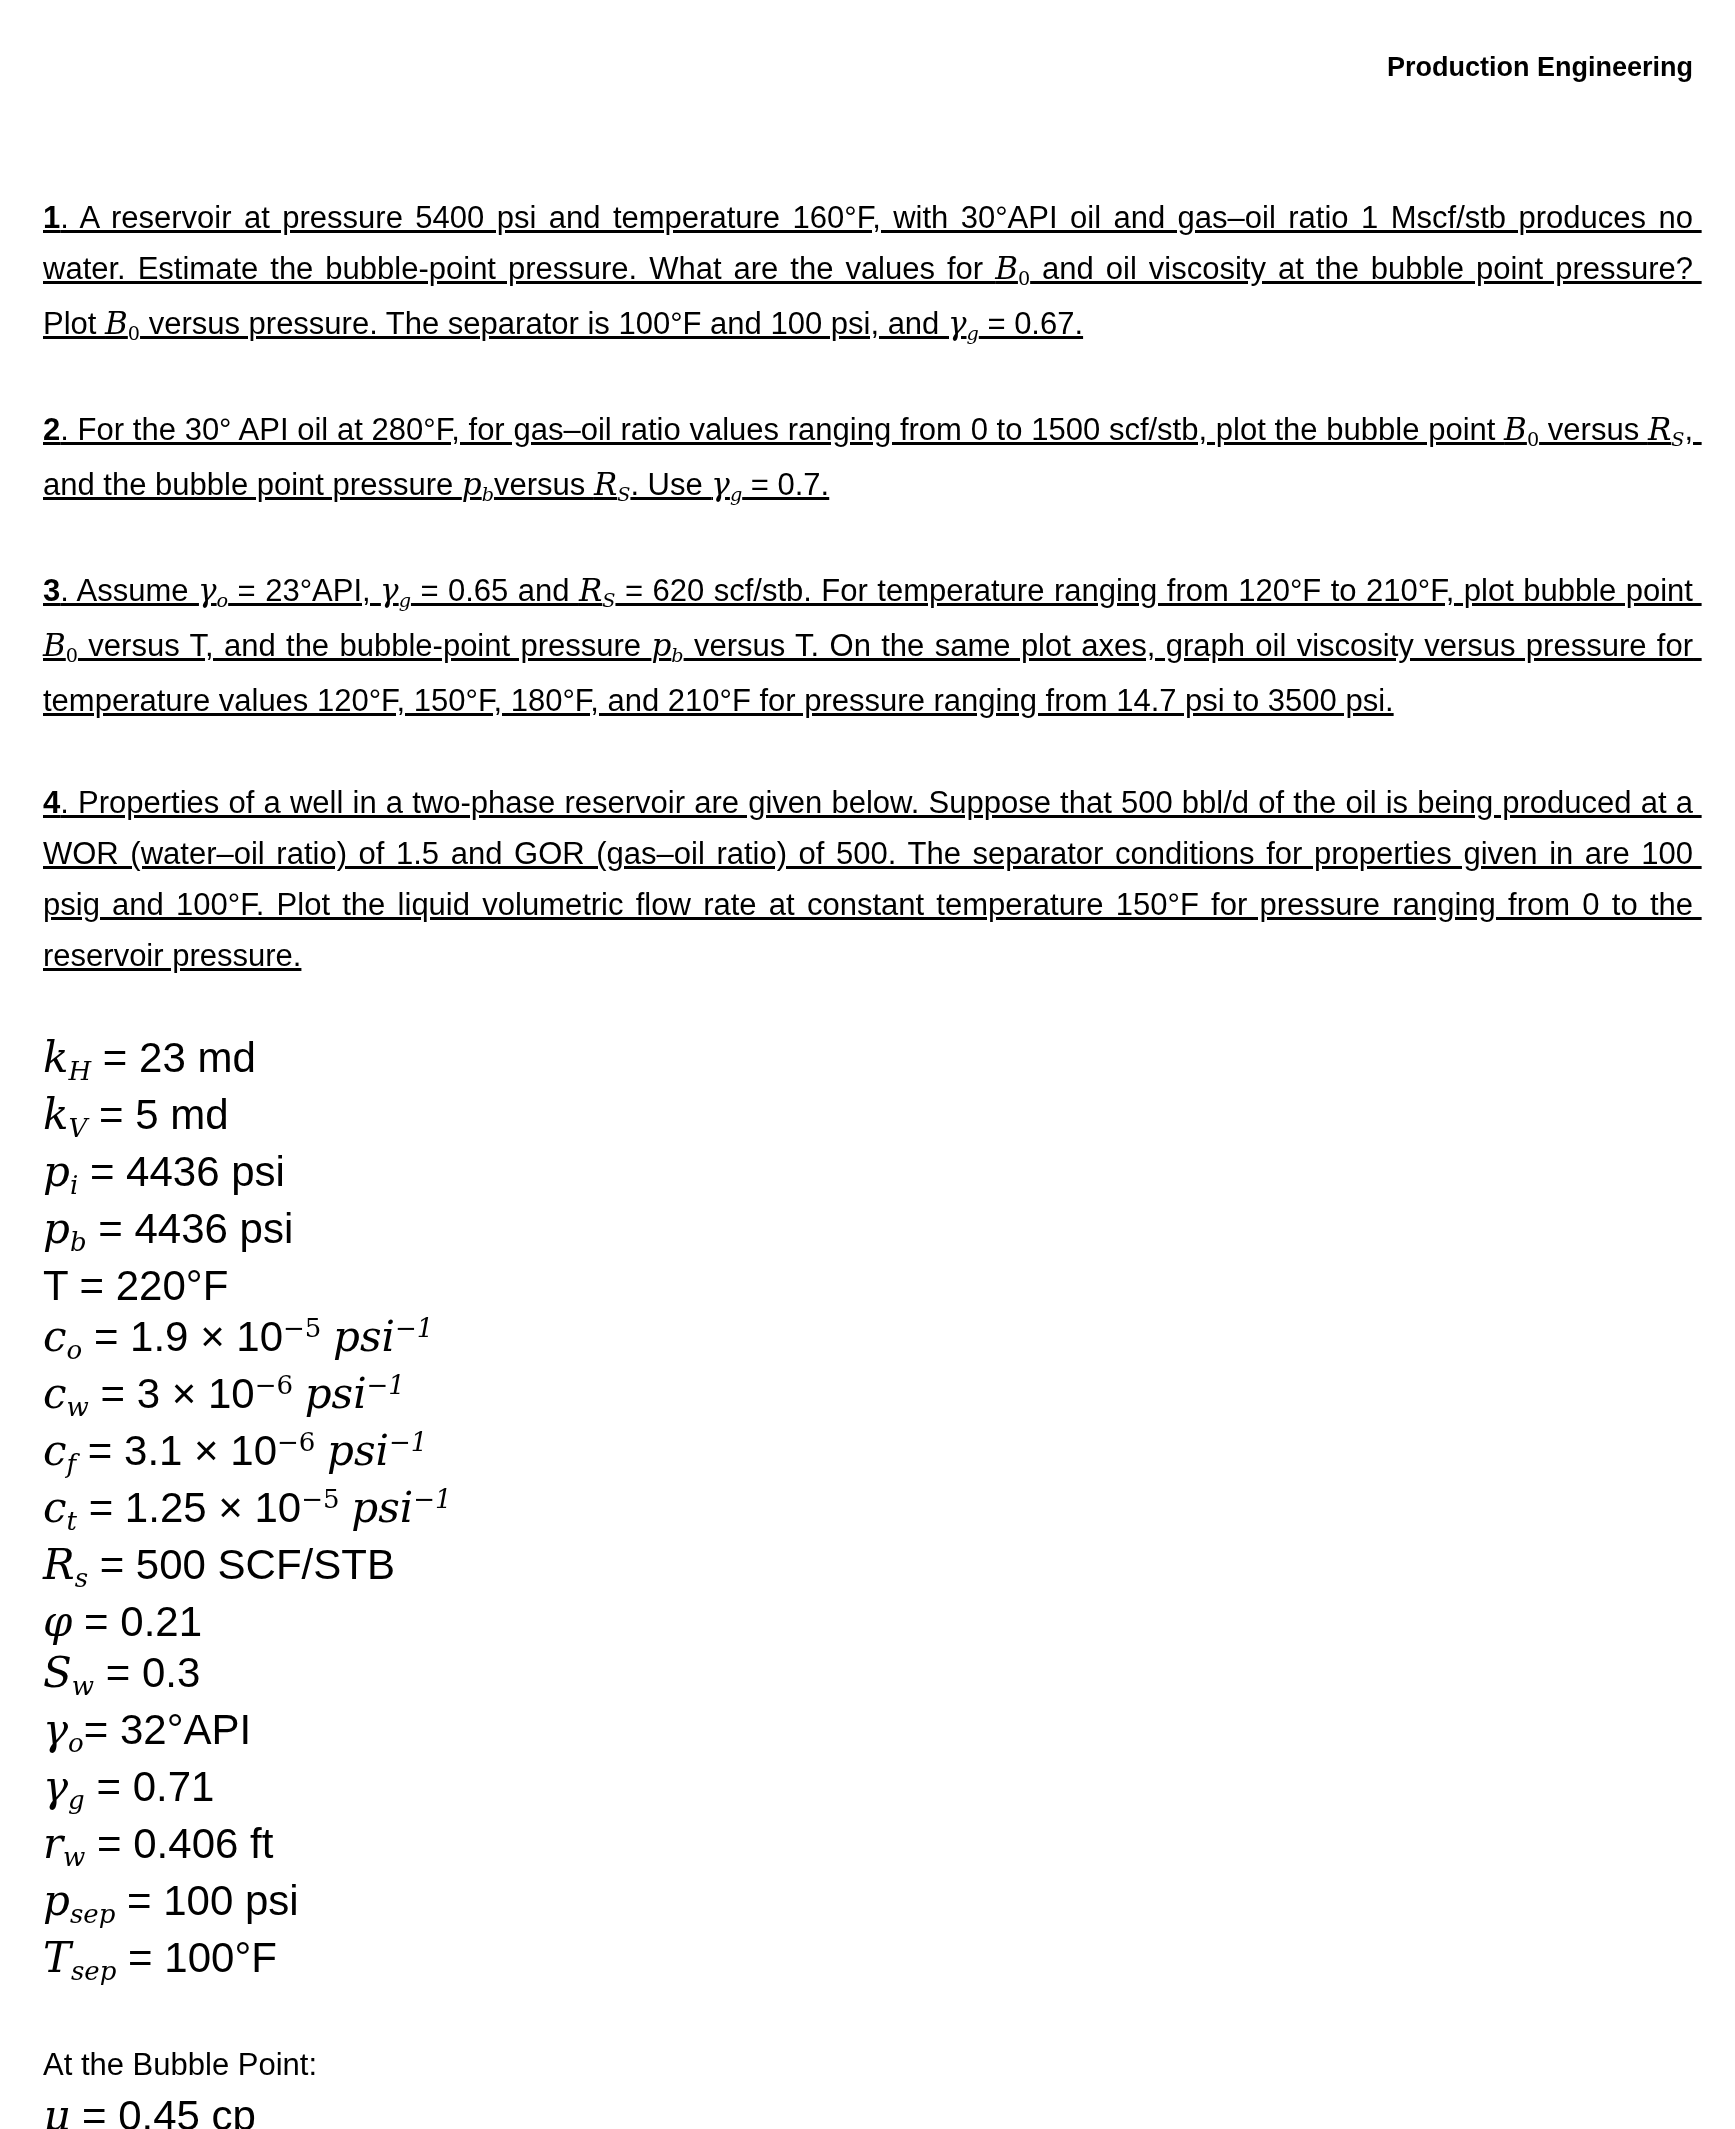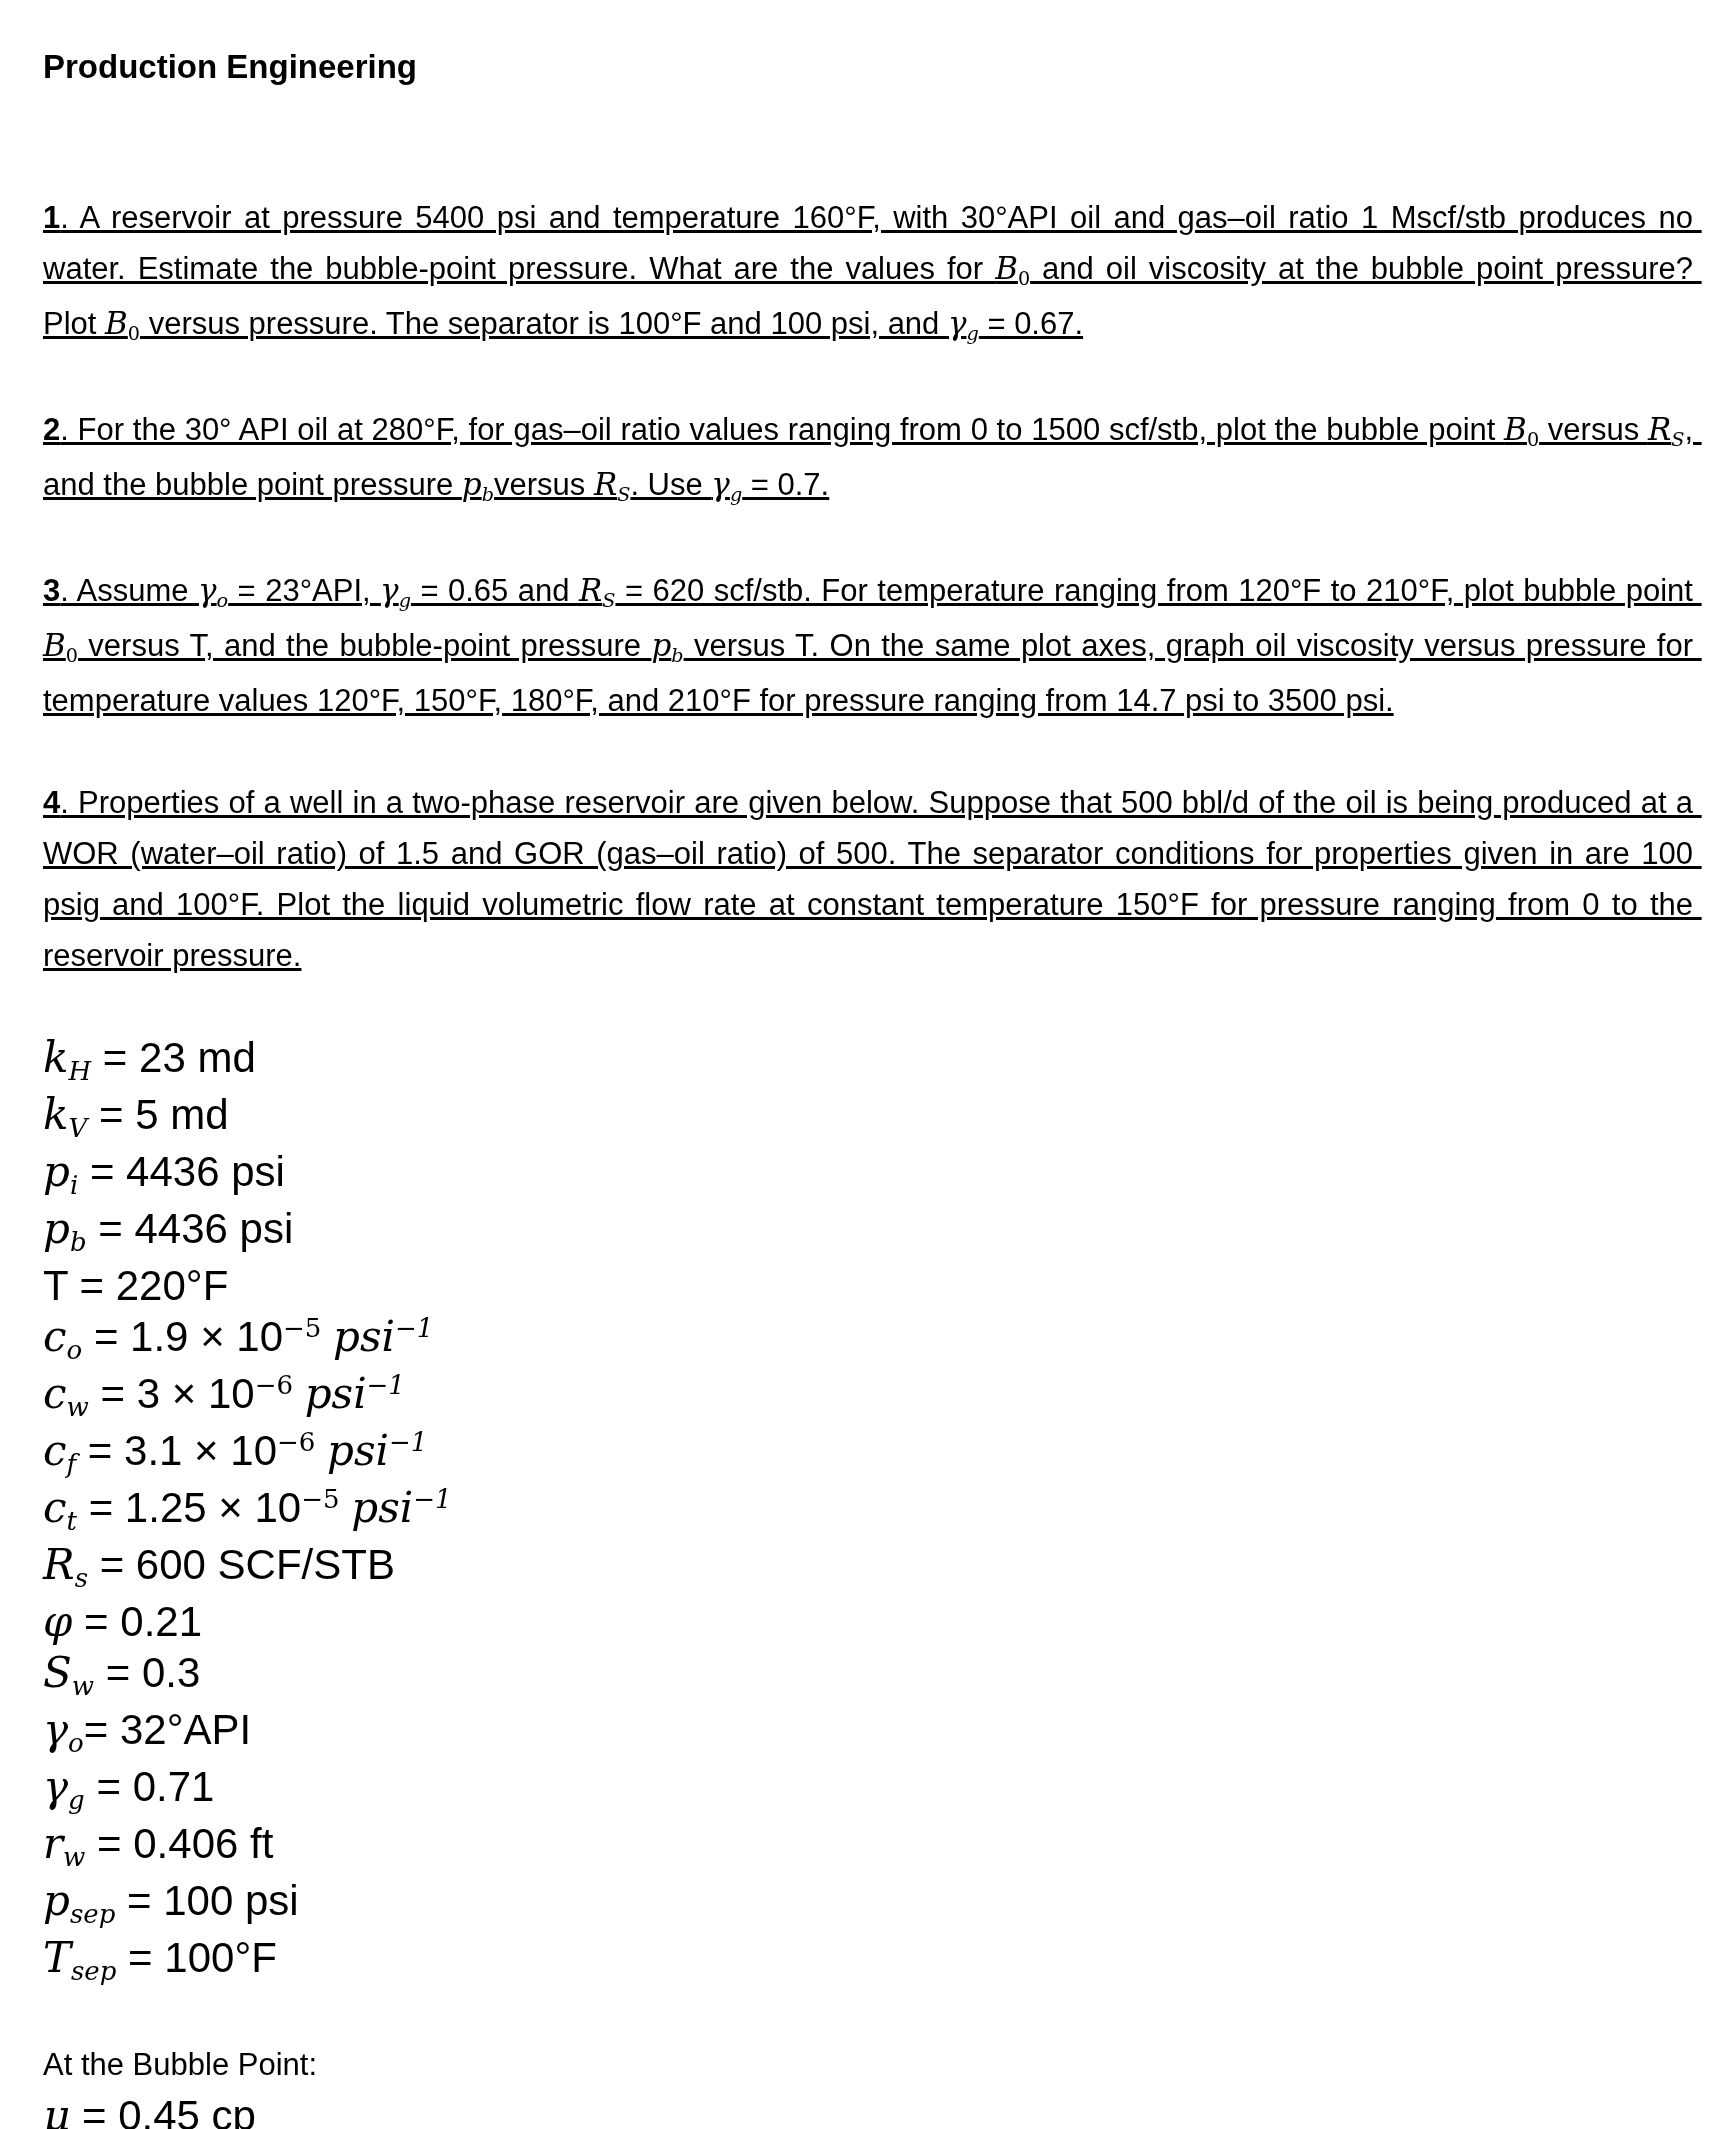--- a/index.html
+++ b/index.html
@@ -10,24 +10,24 @@
     overflow: hidden;
     font-family: "Liberation Sans", sans-serif;
     color: #000000;
   }
   .page {
     width: 100%;
     height: 100%;
     padding: 47px 43px 0 43px;
   }
   .title {
-    font-size: 33px;
+    font-size: 27px;
     line-height: 40px;
     font-weight: bold;
-    text-align: left;
+    text-align: right;
     margin-bottom: 105px;
   }
   .para {
     font-size: 31px;
     line-height: 51px;
     text-align: justify;
     margin-bottom: 51px;
     text-decoration: underline;
   }
   .props { margin-bottom: 50px; }
@@ -64,21 +64,21 @@
   <div class="props">
     <div class="prop-line"><span class="sg m">k</span><span class="sg msub">H</span><span class="sg"> = 23 md</span></div>
     <div class="prop-line"><span class="sg m">k</span><span class="sg msub">V</span><span class="sg"> = 5 md</span></div>
     <div class="prop-line"><span class="sg m">p</span><span class="sg msub">i</span><span class="sg"> = 4436 psi</span></div>
     <div class="prop-line"><span class="sg m">p</span><span class="sg msub">b</span><span class="sg"> = 4436 psi</span></div>
     <div class="prop-line"><span class="sg">T = 220°F</span></div>
     <div class="prop-line"><span class="sg m">c</span><span class="sg msub">o</span><span class="sg"> = 1.9 × 10</span><span class="sg sup">−5</span><span class="sg"> </span><span class="sg m">psi</span><span class="sg msup">−1</span></div>
     <div class="prop-line"><span class="sg m">c</span><span class="sg msub">w</span><span class="sg"> = 3 × 10</span><span class="sg sup">−6</span><span class="sg"> </span><span class="sg m">psi</span><span class="sg msup">−1</span></div>
     <div class="prop-line"><span class="sg m">c</span><span class="sg msub">f</span><span class="sg"> = 3.1 × 10</span><span class="sg sup">−6</span><span class="sg"> </span><span class="sg m">psi</span><span class="sg msup">−1</span></div>
     <div class="prop-line"><span class="sg m">c</span><span class="sg msub">t</span><span class="sg"> = 1.25 × 10</span><span class="sg sup">−5</span><span class="sg"> </span><span class="sg m">psi</span><span class="sg msup">−1</span></div>
-    <div class="prop-line"><span class="sg m">R</span><span class="sg msub">s</span><span class="sg"> = 600 SCF/STB</span></div>
+    <div class="prop-line"><span class="sg m">R</span><span class="sg msub">s</span><span class="sg"> = 500 SCF/STB</span></div>
     <div class="prop-line"><span class="sg m">φ</span><span class="sg"> = 0.21</span></div>
     <div class="prop-line"><span class="sg m">S</span><span class="sg msub">w</span><span class="sg"> = 0.3</span></div>
     <div class="prop-line"><span class="sg m">γ</span><span class="sg msub">o</span><span class="sg">= 32°API</span></div>
     <div class="prop-line"><span class="sg m">γ</span><span class="sg msub">g</span><span class="sg"> = 0.71</span></div>
     <div class="prop-line"><span class="sg m">r</span><span class="sg msub">w</span><span class="sg"> = 0.406 ft</span></div>
     <div class="prop-line"><span class="sg m">p</span><span class="sg msub">sep</span><span class="sg"> = 100 psi</span></div>
     <div class="prop-line"><span class="sg m">T</span><span class="sg msub">sep</span><span class="sg"> = 100°F</span></div>
   </div>
 
   <div>

